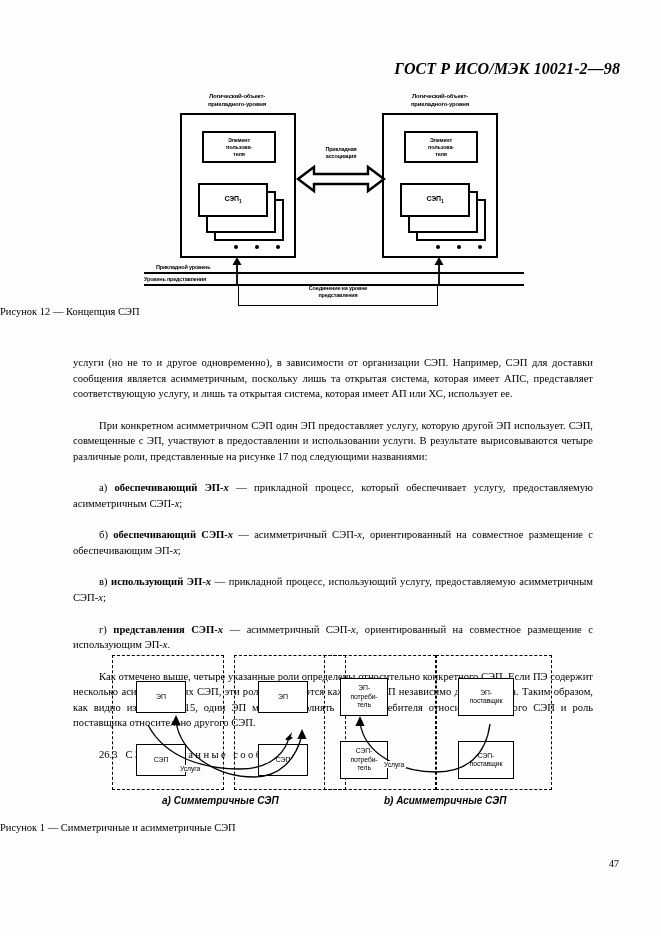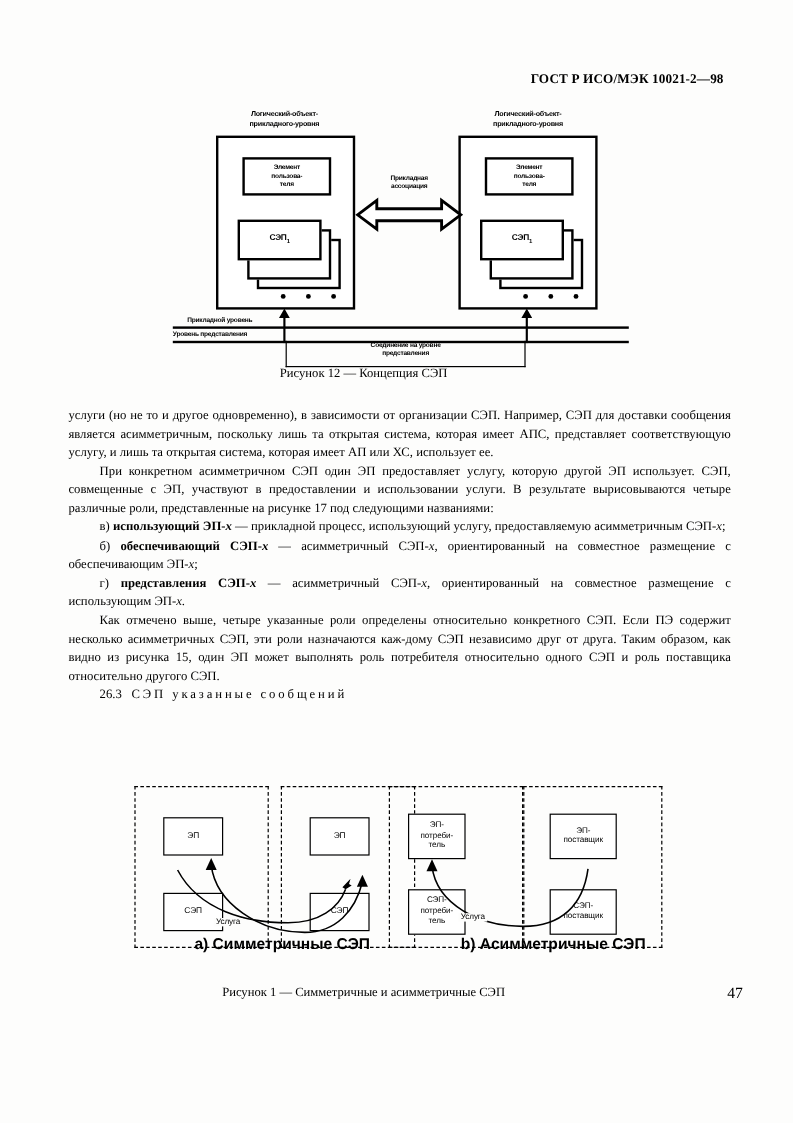--- a/index.html
+++ b/index.html
@@ -20,26 +20,27 @@
     left: 0; top: 0;
     width: 661px;
     height: 936px;
     background: #fdfdfc;
   }
 
   
   .header {
     position: absolute;
     top: 60px;
-    right: 58px;
+    right: 41px;
     font-family: "Liberation Serif", serif;
     font-weight: bold;
-    font-size: 11px;
+    font-size: 16px;
     letter-spacing: 0.1px;
     white-space: nowrap;
+    font-style: italic;
   }
 
   
   .fig12 {
     position: absolute;
     left: 150px;
     top: 92px;
     width: 380px;
     height: 205px;
   }
@@ -182,39 +183,38 @@
     font-weight: bold;
     font-size: 5.5px;
     line-height: 7px;
     letter-spacing: -0.2px;
   }
 
   .figcap {
     position: absolute;
     width: 606px;
     left: 0;
-    text-align: center;
     font-family: "Liberation Serif", serif;
     font-size: 10.5px;
   }
   .figcap.c12 { top: 306px; }
   .figcap.c13 { top: 822px; }
 
   
   .body {
     position: absolute;
     left: 57px;
     top: 339px;
     width: 552px;
     font-family: "Liberation Serif", serif;
     font-size: 10.6px;
     line-height: 15.55px;
     text-align: justify;
   }
-  .body p { margin: 0; }
+  .body p { margin: 16px; }
   .body p.ind { text-indent: 26px; }
   .body b { font-weight: bold; }
   .body i { font-style: italic; }
   .sect {
     margin-top: 0;
     text-indent: 26px;
     letter-spacing: 0px;
   }
   .sect .sp { letter-spacing: 2.4px; }
 
@@ -254,32 +254,33 @@
   }
   .nbox.tall { font-size: 6.8px; line-height: 8.4px; }
 
   .svc {
     position: absolute;
     font-size: 6.8px;
     letter-spacing: -0.1px;
   }
   .subcap {
     position: absolute;
-    top: 124px;
-    font-weight: bold;
-    font-size: 13px;
+    top: 140px;
+    font-style: italic;
+    font-weight: bold;
+    font-size: 10px;
     white-space: nowrap;
   }
 
   .pagenum {
     position: absolute;
     right: 42px;
-    top: 820px;
+    top: 858px;
     font-family: "Liberation Serif", serif;
-    font-size: 13px;
+    font-size: 10px;
     text-align: center;
   }
 </style>
 </head>
 <body>
 
 <div class="page">
 
   <div class="header">ГОСТ Р ИСО/МЭК 10021-2—98</div>
 
@@ -365,24 +366,25 @@
   </div>
 
   <div class="figcap c12">Рисунок 12 — Концепция СЭП</div>
 
   <div class="body">
 
     <p>услуги (но не то и другое одновременно), в зависимости от организации СЭП. Например, СЭП для доставки сообщения является асимметричным, поскольку лишь та открытая система, которая имеет АПС, представляет соответствующую услугу, и лишь та открытая система, которая имеет АП или ХС, использует ее.</p>
 
     <p class="ind">При конкретном асимметричном СЭП один ЭП предоставляет услугу, которую другой ЭП использует. СЭП, совмещенные с ЭП, участвуют в предоставлении и использовании услуги. В результате вырисовываются четыре различные роли, представленные на рисунке 17 под следующими названиями:</p>
 
+    <p class="ind"><span>а) </span><b>обеспечивающий ЭП-</b><b><i>х</i></b><span> — прикладной процесс, который обеспечивает услугу, предоставляемую асимметричным СЭП-</span><i>х</i><span>;</span></p>
+
+    <p class="ind"><span>б) </span><b>обеспечивающий СЭП-</b><b><i>х</i></b><span> — асимметричный СЭП-</span><i>х</i><span>, ориентированный на совместное размещение с обеспечивающим ЭП-</span><i>х</i><span>;</span></p>
 
     <p class="ind"><span>в) </span><b>использующий ЭП-</b><b><i>х</i></b><span> — прикладной процесс, использующий услугу, предоставляемую асимметричным СЭП-</span><i>х</i><span>;</span></p>
-
-    <p class="ind"><span>б) </span><b>обеспечивающий СЭП-</b><b><i>х</i></b><span> — асимметричный СЭП-</span><i>х</i><span>, ориентированный на совместное размещение с обеспечивающим ЭП-</span><i>х</i><span>;</span></p>
 
     <p class="ind"><span>г) </span><b>представления СЭП-</b><b><i>х</i></b><span> — асимметричный СЭП-</span><i>х</i><span>, ориентированный на совместное размещение с использующим ЭП-</span><i>х</i><span>.</span></p>
 
     <p class="ind">Как отмечено выше, четыре указанные роли определены относительно  конкретного СЭП. Если ПЭ содержит несколько асимметричных СЭП, эти роли  назначаются  каж-дому СЭП независимо друг от друга. Таким образом, как видно из рисунка 15, один ЭП может выполнять роль потребителя относительно одного СЭП и роль поставщика относительно другого СЭП.</p>
 
     <p class="sect"><span>26.3</span><span style="letter-spacing:0">&nbsp;&nbsp;&nbsp;</span><span class="sp">СЭП указанные сообщений</span></p>
   </div>
 
   <div class="fig13">
 

